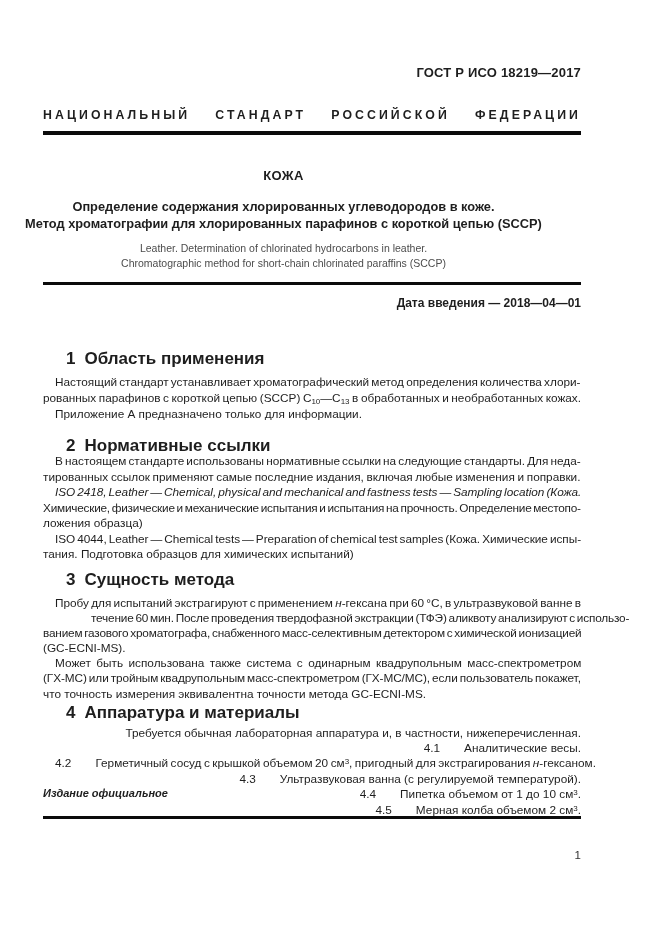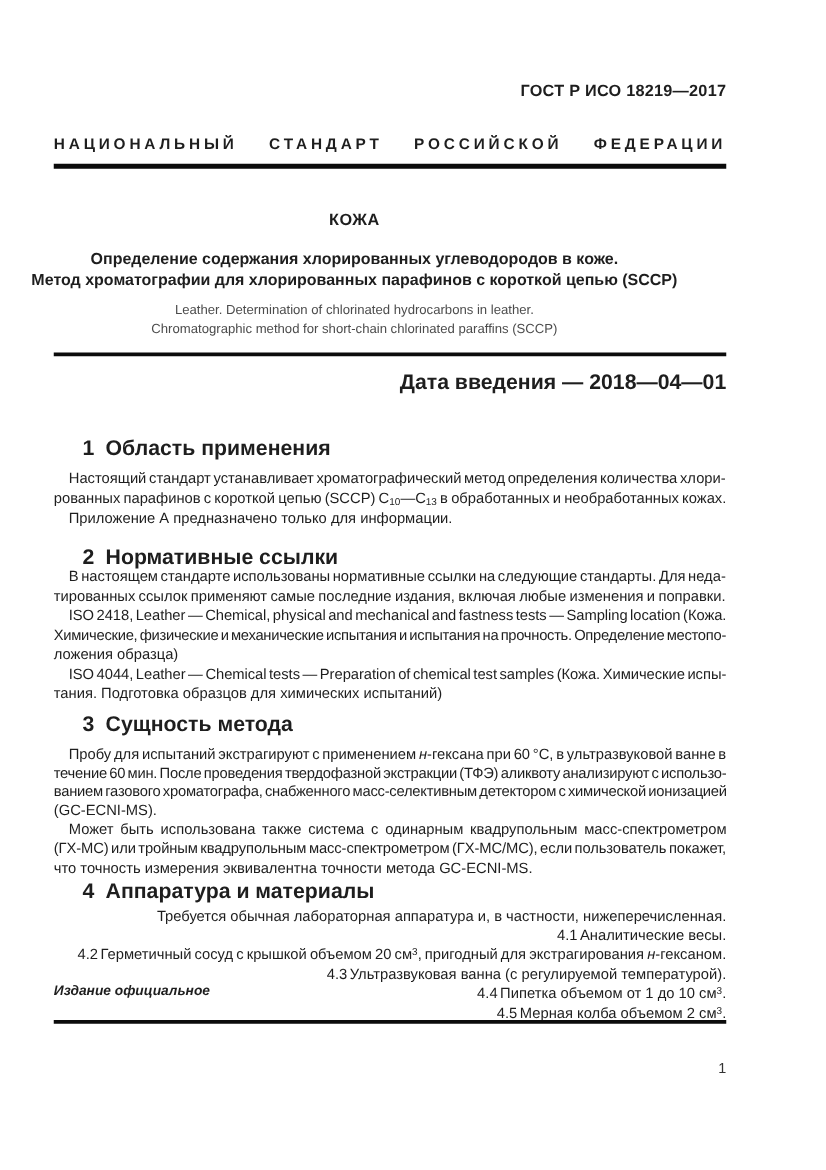--- a/index.html
+++ b/index.html
@@ -15,36 +15,36 @@
   .banner { display:flex; justify-content:space-between; font-weight:bold; font-size:12.3px; }
   .banner span { letter-spacing:0.25em; }
 
   .rule { height:3px; background:#0b0b0b; }
   .rule-thick { height:4px; }
 
   .subject  { font-weight:bold; font-size:13px; text-align:center; letter-spacing:0.4px; }
   .ru-title { font-weight:bold; font-size:12.8px; line-height:17px; text-align:center; }
   .en-title { font-size:10.5px; line-height:15px; color:#4c4c4c; text-align:center; }
 
-  .date { font-weight:bold; font-size:17px; text-align:right; }
+  .date { font-weight:bold; font-size:12px; text-align:right; }
 
   .sec-h { font-weight:bold; font-size:17px; padding-left:23px; white-space:nowrap; }
   .sec-num { margin-right:9px; }
 
   .block { font-size:11.8px; line-height:15.5px; }
   .lh151 { line-height:15.1px; }
   .lh150 { line-height:15px;text-align:right; }
 
   .line { white-space:nowrap; }
   .lc   { display:inline-block; white-space:nowrap; }
   .ind  { padding-left:12px; }
   .it   { font-style:italic; }
   .sb   { font-size:8px; position:relative; top:2.5px; }
   .sp   { font-size:8px; position:relative; top:-3.5px; }
-  .inum { margin-right:2px; }
+  .inum { margin-right:24px; }
 
   .edition { font-weight:bold; font-style:italic; font-size:11px; }
   .pageno  { font-size:11.5px; text-align:right; color:#333; }
 </style>
 </head>
 <body>
 
 <div class="page">
 
   <div class="abs doc-code" style="top:65px">ГОСТ Р ИСО 18219—2017</div>
@@ -82,33 +82,33 @@
     <div class="line"><span class="lc" style="word-spacing: -0.73px;"><span>рованных парафинов с короткой цепью (SCCP) C</span><span class="sb">10</span><span>—C</span><span class="sb">13</span><span> в обработанных и необработанных кожах.</span></span></div>
     <div class="line ind"><span class="lc">Приложение А предназначено только для информации.</span></div>
   </div>
 
   <div class="abs sec-h" style="top:436px">
     <span class="sec-num">2</span><span>Нормативные ссылки</span>
   </div>
   <div class="abs block" style="top:454px">
     <div class="line j ind"><span class="lc" style="word-spacing: -1.2px;">В настоящем стандарте использованы нормативные ссылки на следующие стандарты. Для неда-</span></div>
     <div class="line"><span class="lc" style="word-spacing: -0.6px;">тированных ссылок применяют самые последние издания, включая любые изменения и поправки.</span></div>
-    <div class="line j ind"><span class="lc" style="word-spacing: -1.2px; letter-spacing: -0.042px;">ISO 2418, Leather — Chemical, physical and mechanical and fastness tests — Sampling location (Кожа.</span></div>
+    <div class="line j ind"><span class="lc" style="word-spacing: -1.2px; letter-spacing: -0.042px; font-style: italic;">ISO 2418, Leather — Chemical, physical and mechanical and fastness tests — Sampling location (Кожа.</span></div>
     <div class="line j"><span class="lc" style="word-spacing: -1.2px; letter-spacing: -0.223px;">Химические, физические и механические испытания и испытания на прочность. Определение местопо-</span></div>
     <div class="line"><span class="lc">ложения образца)</span></div>
     <div class="line j ind"><span class="lc" style="word-spacing: -1.2px; letter-spacing: -0.033px;">ISO 4044, Leather — Chemical tests — Preparation of chemical test samples (Кожа. Химические испы-</span></div>
     <div class="line"><span class="lc">тания. Подготовка образцов для химических испытаний)</span></div>
   </div>
 
   <div class="abs sec-h" style="top:570px">
     <span class="sec-num">3</span><span>Сущность метода</span>
   </div>
   <div class="abs block lh151" style="top:596px">
     <div class="line j ind"><span class="lc" style="word-spacing: -1.08px;"><span>Пробу для испытаний экстрагируют с применением </span><span class="it">н</span><span>-гексана при 60 °C, в ультразвуковой ванне в</span></span></div>
-    <div class="line j"><span class="lc" style="word-spacing: -1.2px; letter-spacing: -0.187px;">течение 60 мин. После проведения твердофазной экстракции (ТФЭ) аликвоту анализируют с использо-</span></div>
+    <div class="line j"><span class="lc" style="word-spacing: -1.2px; letter-spacing: -0.187px; margin-left: 48px;">течение 60 мин. После проведения твердофазной экстракции (ТФЭ) аликвоту анализируют с использо-</span></div>
     <div class="line j"><span class="lc" style="word-spacing: -1.2px; letter-spacing: -0.187px;">ванием газового хроматографа, снабженного масс-селективным детектором с химической ионизацией</span></div>
     <div class="line"><span class="lc">(GC-ECNI-MS).</span></div>
     <div class="line j ind"><span class="lc" style="word-spacing: 2.13px;">Может быть использована также система с одинарным квадрупольным масс-спектрометром</span></div>
     <div class="line j"><span class="lc" style="word-spacing: -1.2px; letter-spacing: -0.081px;">(ГХ-МС) или тройным квадрупольным масс-спектрометром (ГХ-МС/МС), если пользователь покажет,</span></div>
     <div class="line"><span class="lc">что точность измерения эквивалентна точности метода GC-ECNI-MS.</span></div>
   </div>
 
   <div class="abs sec-h" style="top:703px">
     <span class="sec-num">4</span><span>Аппаратура и материалы</span>
   </div>

